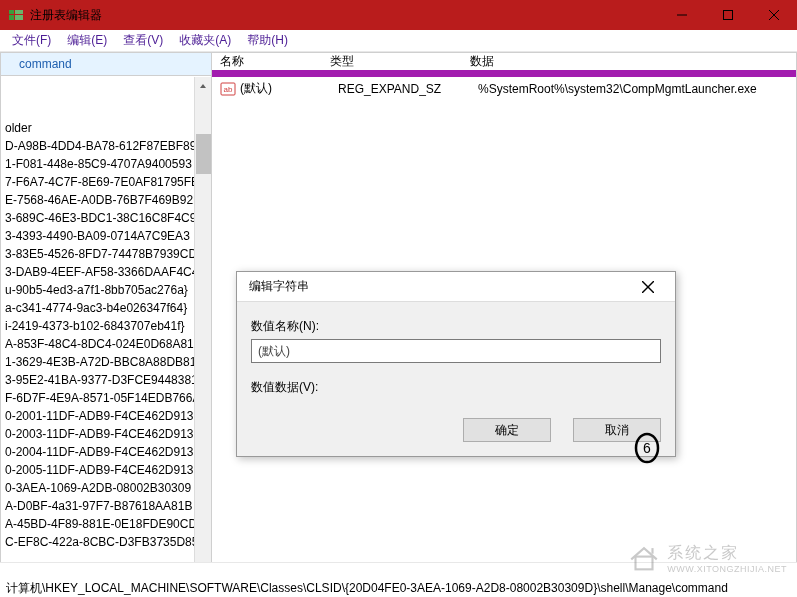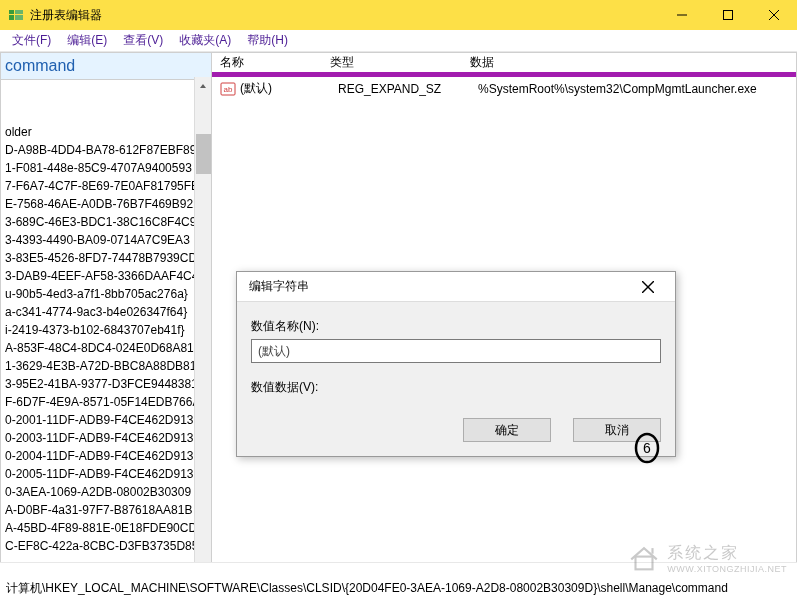--- a/index.html
+++ b/index.html
@@ -1,39 +1,39 @@
 <!DOCTYPE html>
 <html><head>
   <meta charset="utf-8">
   <style>
     * { margin: 0; padding: 0; box-sizing: border-box; font-family: "Microsoft YaHei", "Segoe UI", Tahoma, sans-serif; }
     body { width: 797px; height: 597px; background: #fff; overflow: hidden; position: relative; font-size: 12px; }
     
-    .titlebar { height: 30px; display: flex; align-items: center; padding: 0 0 0 8px; background: #fde047; }
+    .titlebar { height: 30px; display: flex; align-items: center; padding: 0 0 0 8px; background: #b91c1c; }
     .titlebar-icon { width: 16px; height: 16px; margin-right: 6px; }
     .titlebar-text { flex: 1; font-size: 12px; color: #000; }
     .win-controls { display: flex; }
     .win-btn { width: 46px; height: 30px; display: flex; align-items: center; justify-content: center; color: #000; }
     .win-btn svg { width: 10px; height: 10px; }
     
     .menubar { height: 22px; display: flex; align-items: center; padding: 0 4px; background: #fff; border-bottom: 1px solid #e8e8e8; }
     .menu-item { padding: 2px 8px; font-size: 12px; color: #4c1d95; cursor: default; }
     
     .content { display: flex; height: calc(100% - 30px - 22px - 22px); position: relative; }
     
     .tree-panel { width: 212px; border: 1px solid #cfcfcf; overflow: hidden; background: #fff; position: relative; }
-    .tree-header { background: #e5f3ff; color: #2060b0; padding: 4px 4px; font-size: 16px; border-bottom: 1px solid #cfcfcf; }
+    .tree-header { background: #e5f3ff; color: #2060b0; padding: 4px 18px; font-size: 12px; border-bottom: 1px solid #cfcfcf; }
     .tree-list { overflow-y: auto; overflow-x: hidden; height: calc(100% - 24px); margin-top: 43px; }
     .tree-row { padding: 2px 4px; font-size: 12px; white-space: nowrap; color: #000; }
     .tree-scrollbar { position: absolute; right: 0; top: 24px; bottom: 0; width: 17px; background: #f0f0f0; border-left: 1px solid #dcdcdc; display:flex; flex-direction:column; align-items:center;}
     .sb-btn { width:17px; height:17px; display:flex; align-items:center; justify-content:center; background:#f0f0f0;}
     .sb-thumb { width:15px; height:40px; background:#c2c2c2; margin-top:40px;}
     
     .list-panel { flex: 1; border: 1px solid #cfcfcf; border-left: none; background: #fff; position: relative; }
-    .list-header { display: flex; border-bottom: 5px solid #a21caf; height: 24px; align-items: center; }
+    .list-header { display: flex; border-bottom: 7px solid #a21caf; height: 24px; align-items: center; }
     .col-h { padding: 4px 8px; font-size: 12px; color: #000; }
     .col-name { width: 110px; }
     .col-type { width: 140px; }
     .col-data { flex: 1; }
     .list-row { display: flex; padding: 3px 0; align-items: center;}
     .val-icon { width:16px; height:16px; margin: 0 4px 0 8px; }
     .cell { font-size: 12px; }
     .cell.col-name{ width:98px;}
     
     .statusbar { position: absolute; bottom: 0; left: 0; right: 0; height: 22px; border-top: 1px solid #e8e8e8; padding: 17px 6px; font-size: 12px; background: #fff; white-space: nowrap; overflow: hidden; }

